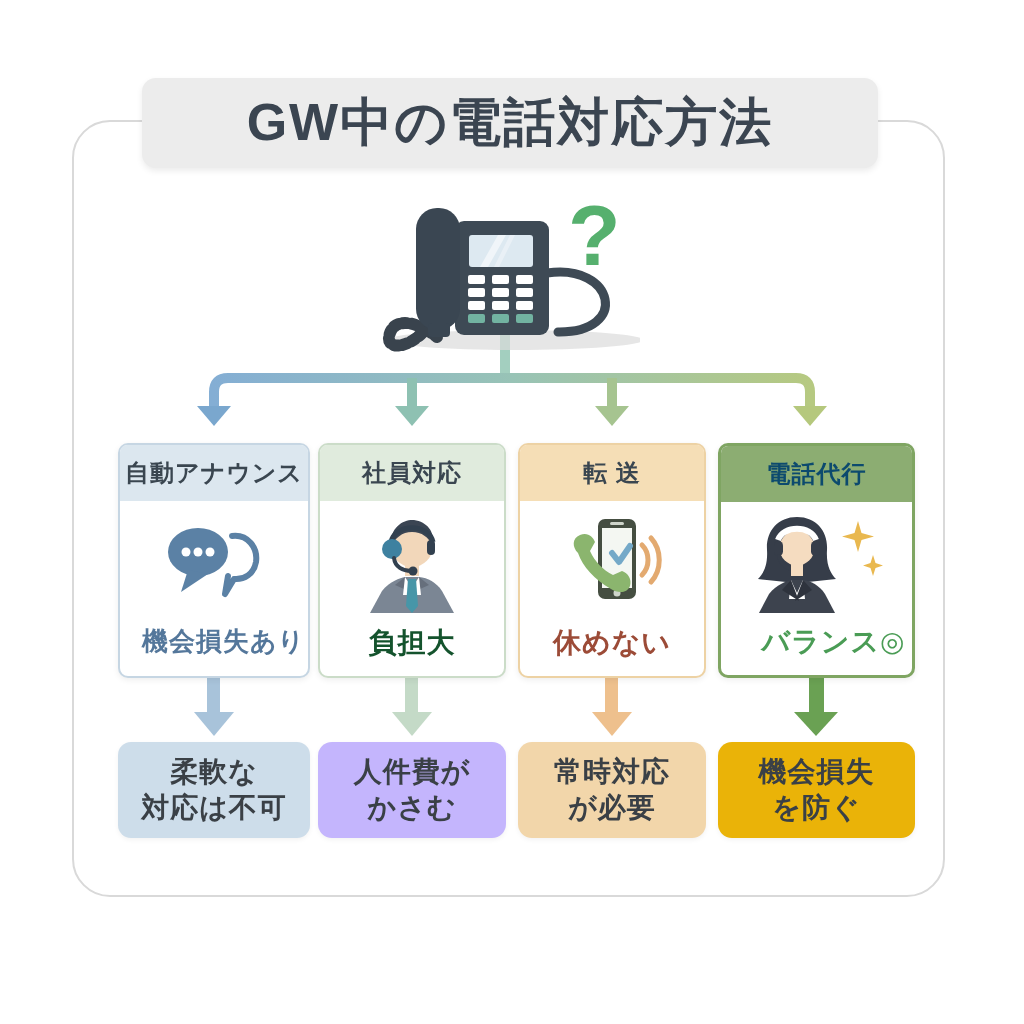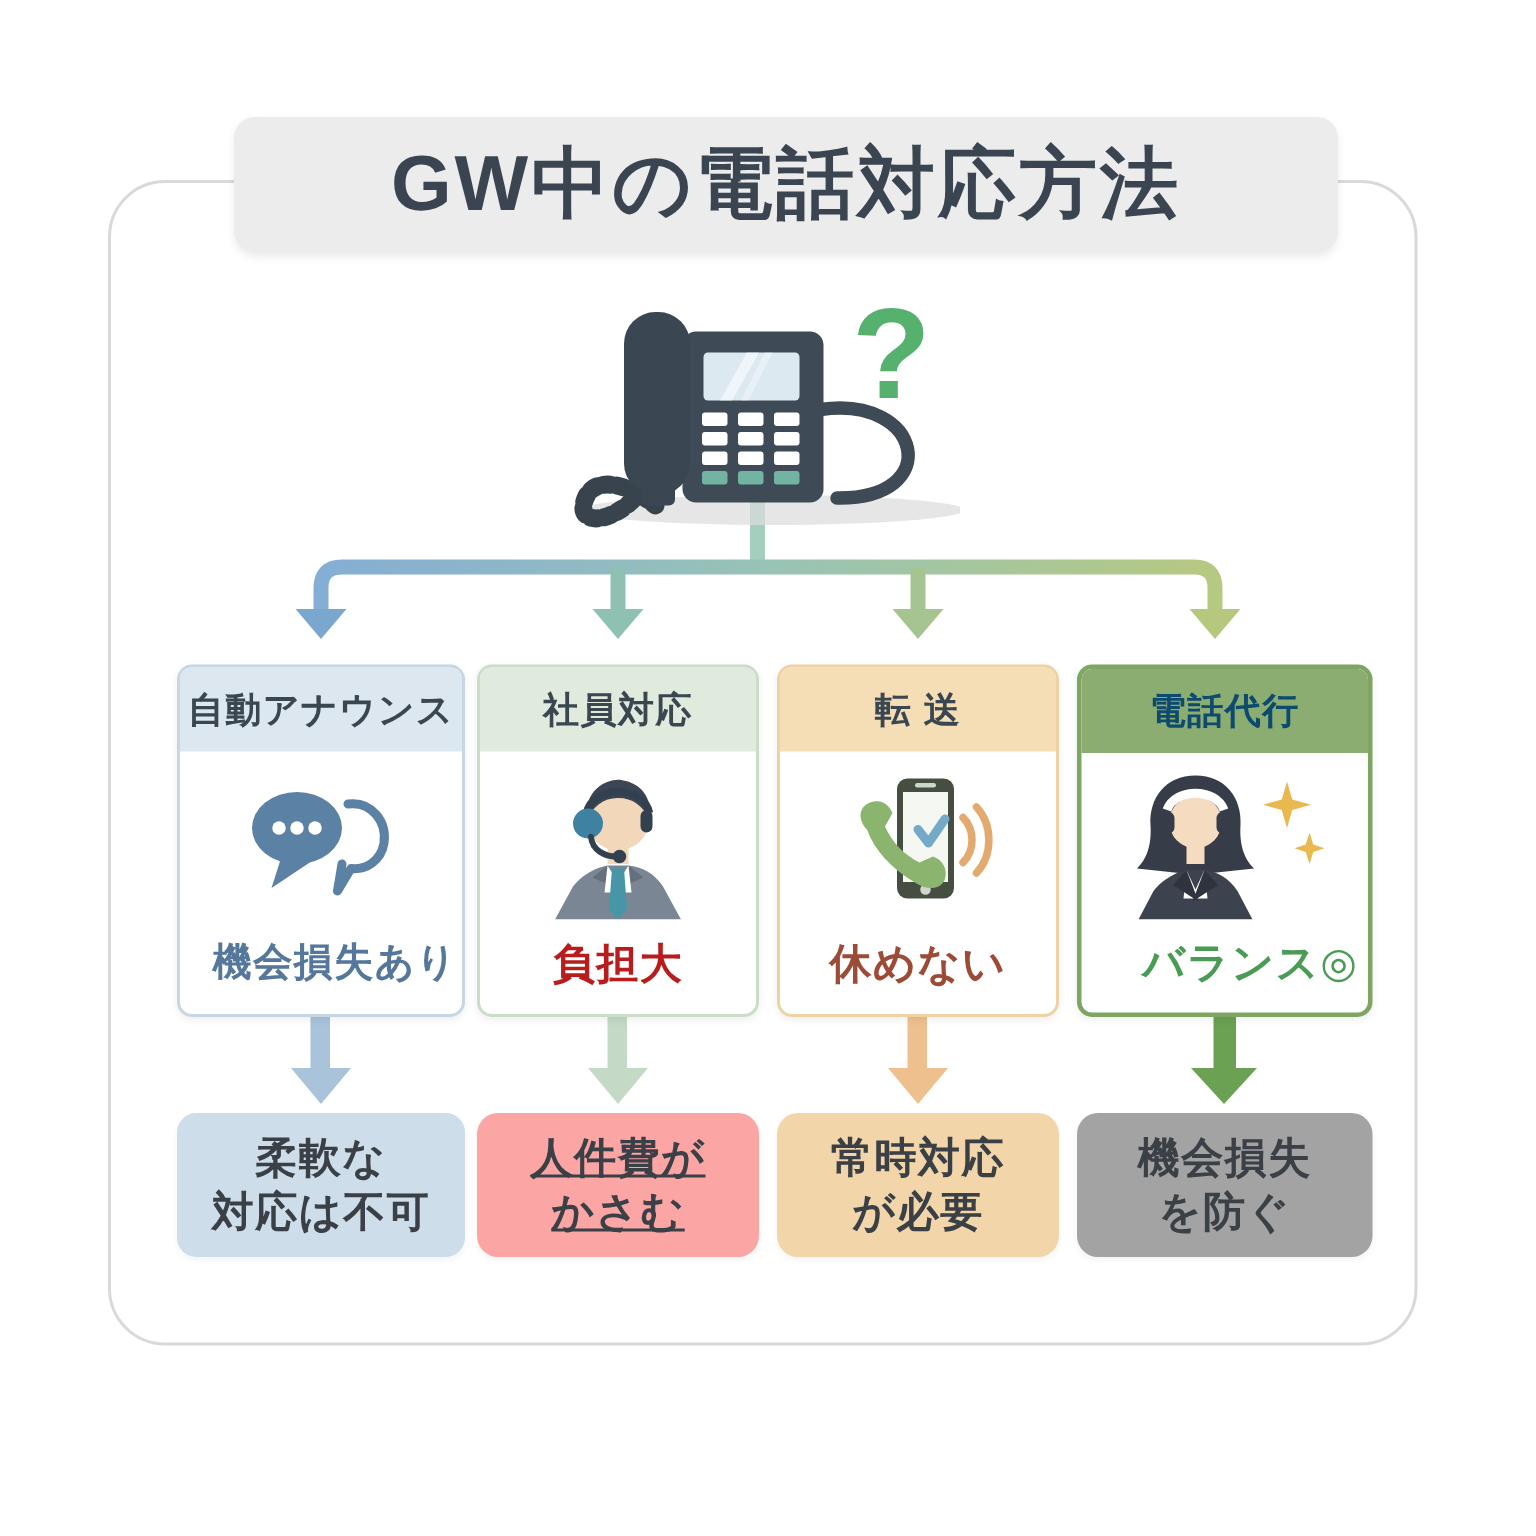--- a/index.html
+++ b/index.html
@@ -3,21 +3,21 @@
 <meta charset="utf-8">
 <style>
   html,body{margin:0;padding:0;background:#ffffff;}
   body{width:1024px;height:1024px;position:relative;overflow:hidden;
        font-family:"Liberation Sans","DejaVu Sans",sans-serif;}
   .stage{position:absolute;inset:0;}
 
   .frame{position:absolute;left:72px;top:120px;width:873px;height:777px;
          background:#ffffff;border:2px solid #d9d9d9;border-radius:38px;box-sizing:border-box;}
 
-  .banner{position:absolute;left:156px;top:78px;width:736px;height:90px;
+  .banner{position:absolute;left:142px;top:78px;width:736px;height:90px;
           background:#ececec;border-radius:14px;display:flex;align-items:center;justify-content:center;
           font-size:52px;font-weight:bold;color:#3b4551;letter-spacing:2px;
           box-shadow:0 3px 6px rgba(0,0,0,.08);z-index:4;}
 
   .hero{position:absolute;left:380px;top:185px;width:260px;height:172px;z-index:3;}
   .connector{position:absolute;left:0;top:332px;width:1024px;height:100px;z-index:2;}
   .downrow{position:absolute;left:0;top:676px;width:1024px;height:64px;z-index:2;}
 
   .col{position:absolute;top:443px;height:235px;background:#ffffff;border:2px solid #0f172a;
        border-radius:10px;box-sizing:border-box;display:flex;flex-direction:column;
@@ -133,21 +133,21 @@
         <rect x="43" y="50" width="14" height="13" fill="#f2d7ba"></rect>
         <circle cx="50" cy="33" r="21" fill="#f2d7ba"></circle>
         <path d="M29 34 C27 13 43 6 52 7 C65 9 73 18 71 33 C66 24 60 19 50 19 C40 19 33 25 29 34 Z" fill="#3b4553"></path>
         <path d="M29 29 C33 10 67 10 71 29" stroke="#32404f" stroke-width="5" fill="none"></path>
         <rect x="65" y="27" width="8" height="15" rx="4" fill="#32404f"></rect>
         <circle cx="30" cy="36" r="10" fill="#3e81a0"></circle>
         <path d="M32 45 C33 54 41 58 49 58" stroke="#32404f" stroke-width="4" fill="none" stroke-linecap="round"></path>
         <circle cx="51" cy="58" r="4.5" fill="#32404f"></circle>
       </svg>
     </div>
-    <div class="col-caption" style="color: #b91c1c;">
+    <div class="col-caption" style="color: #14532d;">
       <span>負担大</span>
     </div>
   </div>
 
   <div class="col col-3" style="border-color: rgb(237, 210, 164);">
     <div class="col-header" style="background: rgb(245, 222, 182); color: rgb(58, 70, 80);">
       <span>転 送</span>
     </div>
     <div class="col-icon">
       <svg width="104" height="100" viewBox="0 0 104 100">
@@ -201,26 +201,26 @@
     <rect x="605" y="0" width="13" height="38" fill="#eec08d"></rect>
     <polygon points="592,36 632,36 612,60" fill="#eec08d"></polygon>
     <rect x="809" y="0" width="15" height="38" fill="#6aa153"></rect>
     <polygon points="794,36 838,36 816,60" fill="#6aa153"></polygon>
   </svg>
 
   <div class="result res-1" style="background: rgb(205, 221, 234);">
     <span>柔軟な</span>
     <span>対応は不可</span>
   </div>
-  <div class="result res-2" style="background: #fca5a5; text-decoration: underline;">
+  <div class="result res-2" style="background: #c4b5fd;">
     <span>人件費が</span>
     <span>かさむ</span>
   </div>
   <div class="result res-3" style="background: rgb(242, 214, 170);">
     <span>常時対応</span>
     <span>が必要</span>
   </div>
-  <div class="result res-4" style="background: #a3a3a3;">
+  <div class="result res-4" style="background: #eab308;">
     <span>機会損失</span>
     <span>を防ぐ</span>
   </div>
 
 </div>
 
 </body></html>

